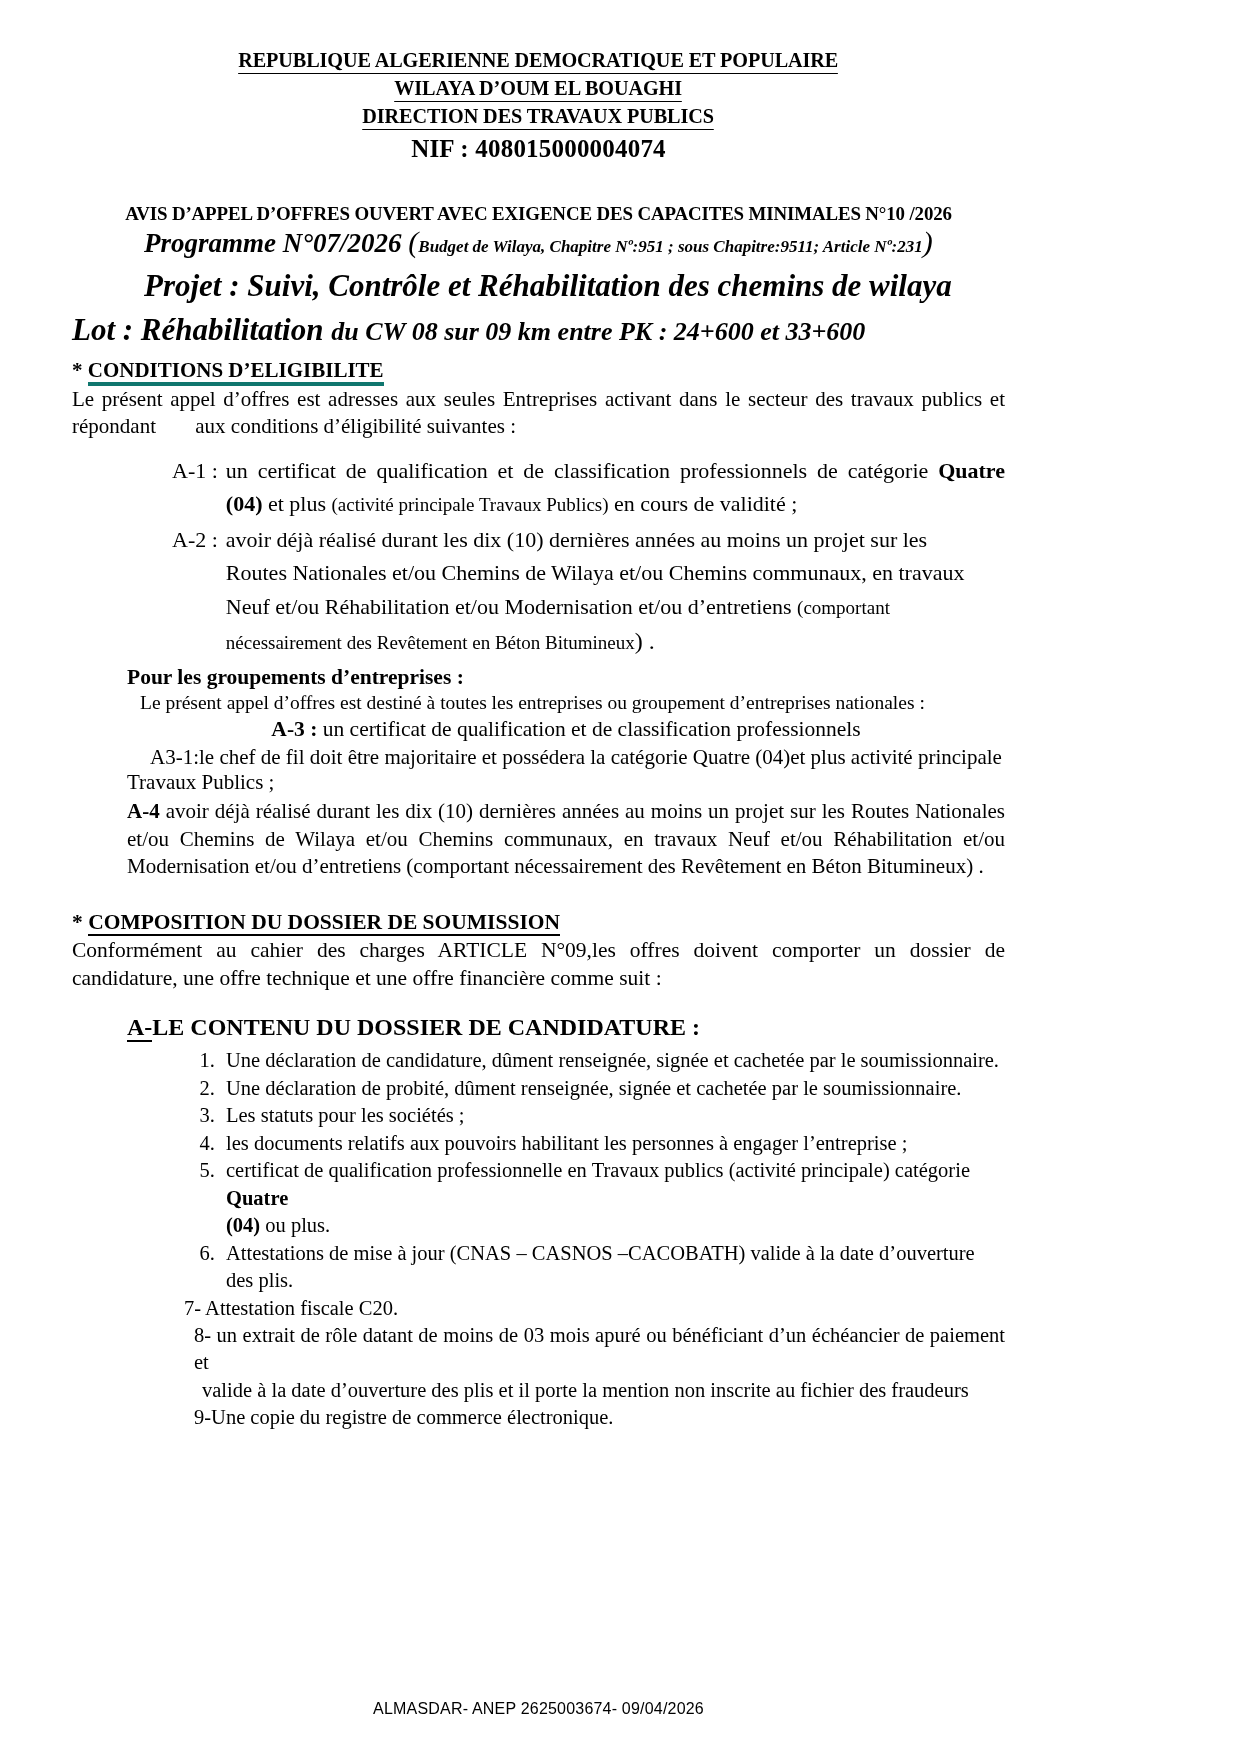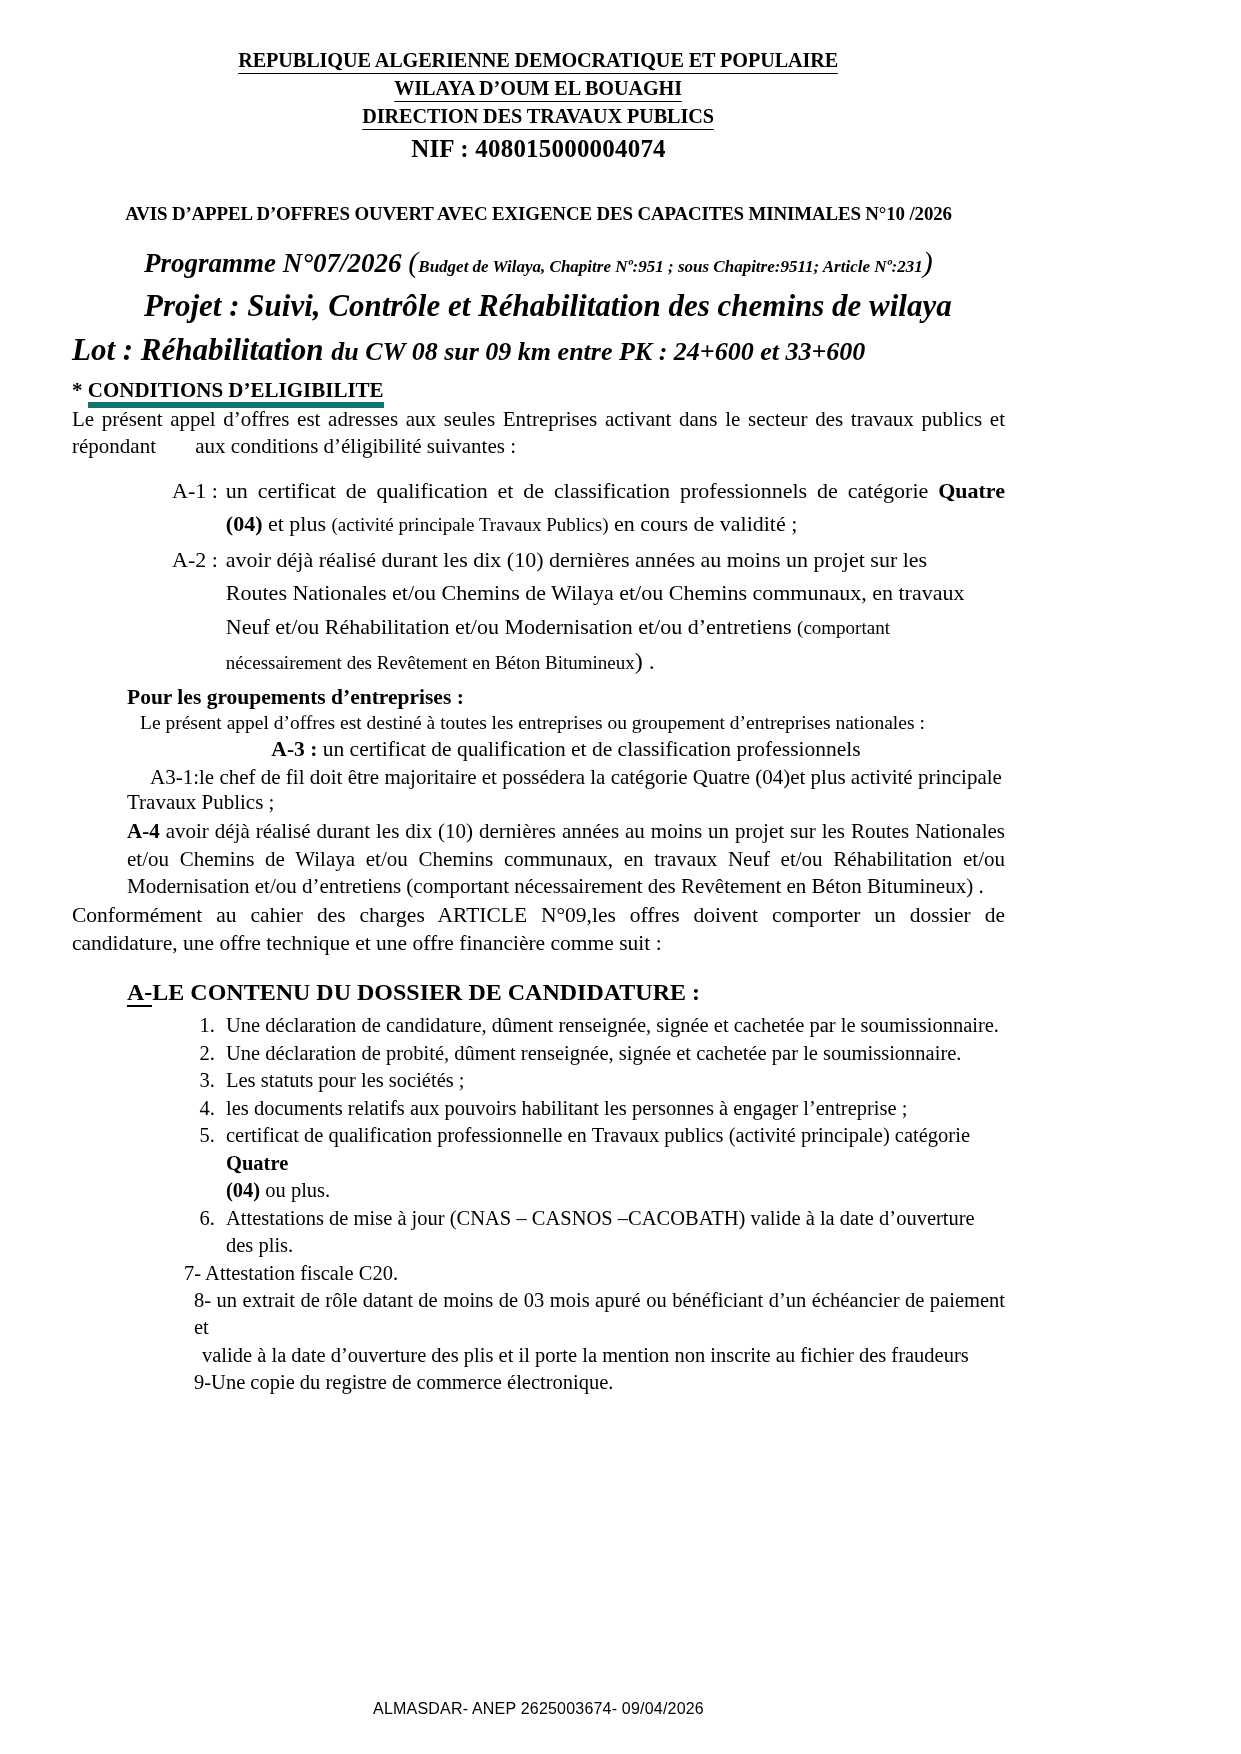--- a/index.html
+++ b/index.html
@@ -59,21 +59,21 @@
   .intro {
     font-size: 22px;
     line-height: 1.30;
     margin-top: 36px;
     text-align: justify;
     text-justify: inter-word;
   }
   .intro .ind { padding-left: 20px; }
 
   
-  .prog-block { margin-top: 20px; }
+  .prog-block { }
   .prog-line {
     font-style: italic;
     font-weight: bold;
     font-size: 27px;
     padding-left: 72px;
     line-height: 1.1;
     white-space: nowrap;
   }
   .prog-line .small {
     font-size: 17px;
@@ -106,21 +106,21 @@
   .lot-line .sub {
     font-size: 26px;
   }
 
   
   .sec-head {
     font-size: 21px;
     font-weight: bold;
     margin-top: 8px;
   }
-  .sec-head u { text-decoration: none; border-bottom: 6px solid #0f766e; }
+  .sec-head u { text-decoration: none; border-bottom: 4px solid #0f766e; }
 
   .body-p {
     font-size: 21px;
     line-height: 1.28;
     text-align: justify;
     margin-top: 3px;
   }
   .body-p .ind2 { padding-left: 34px; display: inline-block; }
 
   
@@ -328,20 +328,24 @@
     </div>
     <div class="a31">A3-1:le chef de fil doit être majoritaire et possédera la catégorie Quatre (04)et plus activité principale</div>
     <div class="a3cont">Travaux Publics ;</div>
 
     <div class="a4">
       <b>A-4</b>
       <span>avoir  déjà  réalisé  durant  les  dix  (10)  dernières  années  au  moins  un  projet  sur  les  Routes  Nationales et/ou  Chemins  de  Wilaya  et/ou  Chemins  communaux,  en  travaux  Neuf  et/ou  Réhabilitation  et/ou Modernisation et/ou d’entretiens (comportant nécessairement des Revêtement en Béton Bitumineux) .</span>
     </div>
   </div>
 
+  <div class="comp-head">
+    <span>*</span>
+    <u>COMPOSITION DU DOSSIER DE SOUMISSION</u>
+  </div>
   <div class="comp-p">
     <span>Conformément au cahier des charges ARTICLE N°09,les offres doivent comporter un dossier de candidature,</span>
     <span>une offre technique et une offre financière comme suit :</span>
   </div>
 
   <div class="cand-head">
     <span class="ul">A-</span><span>LE CONTENU DU DOSSIER DE CANDIDATURE :</span>
   </div>
 
   <ol class="docs">

